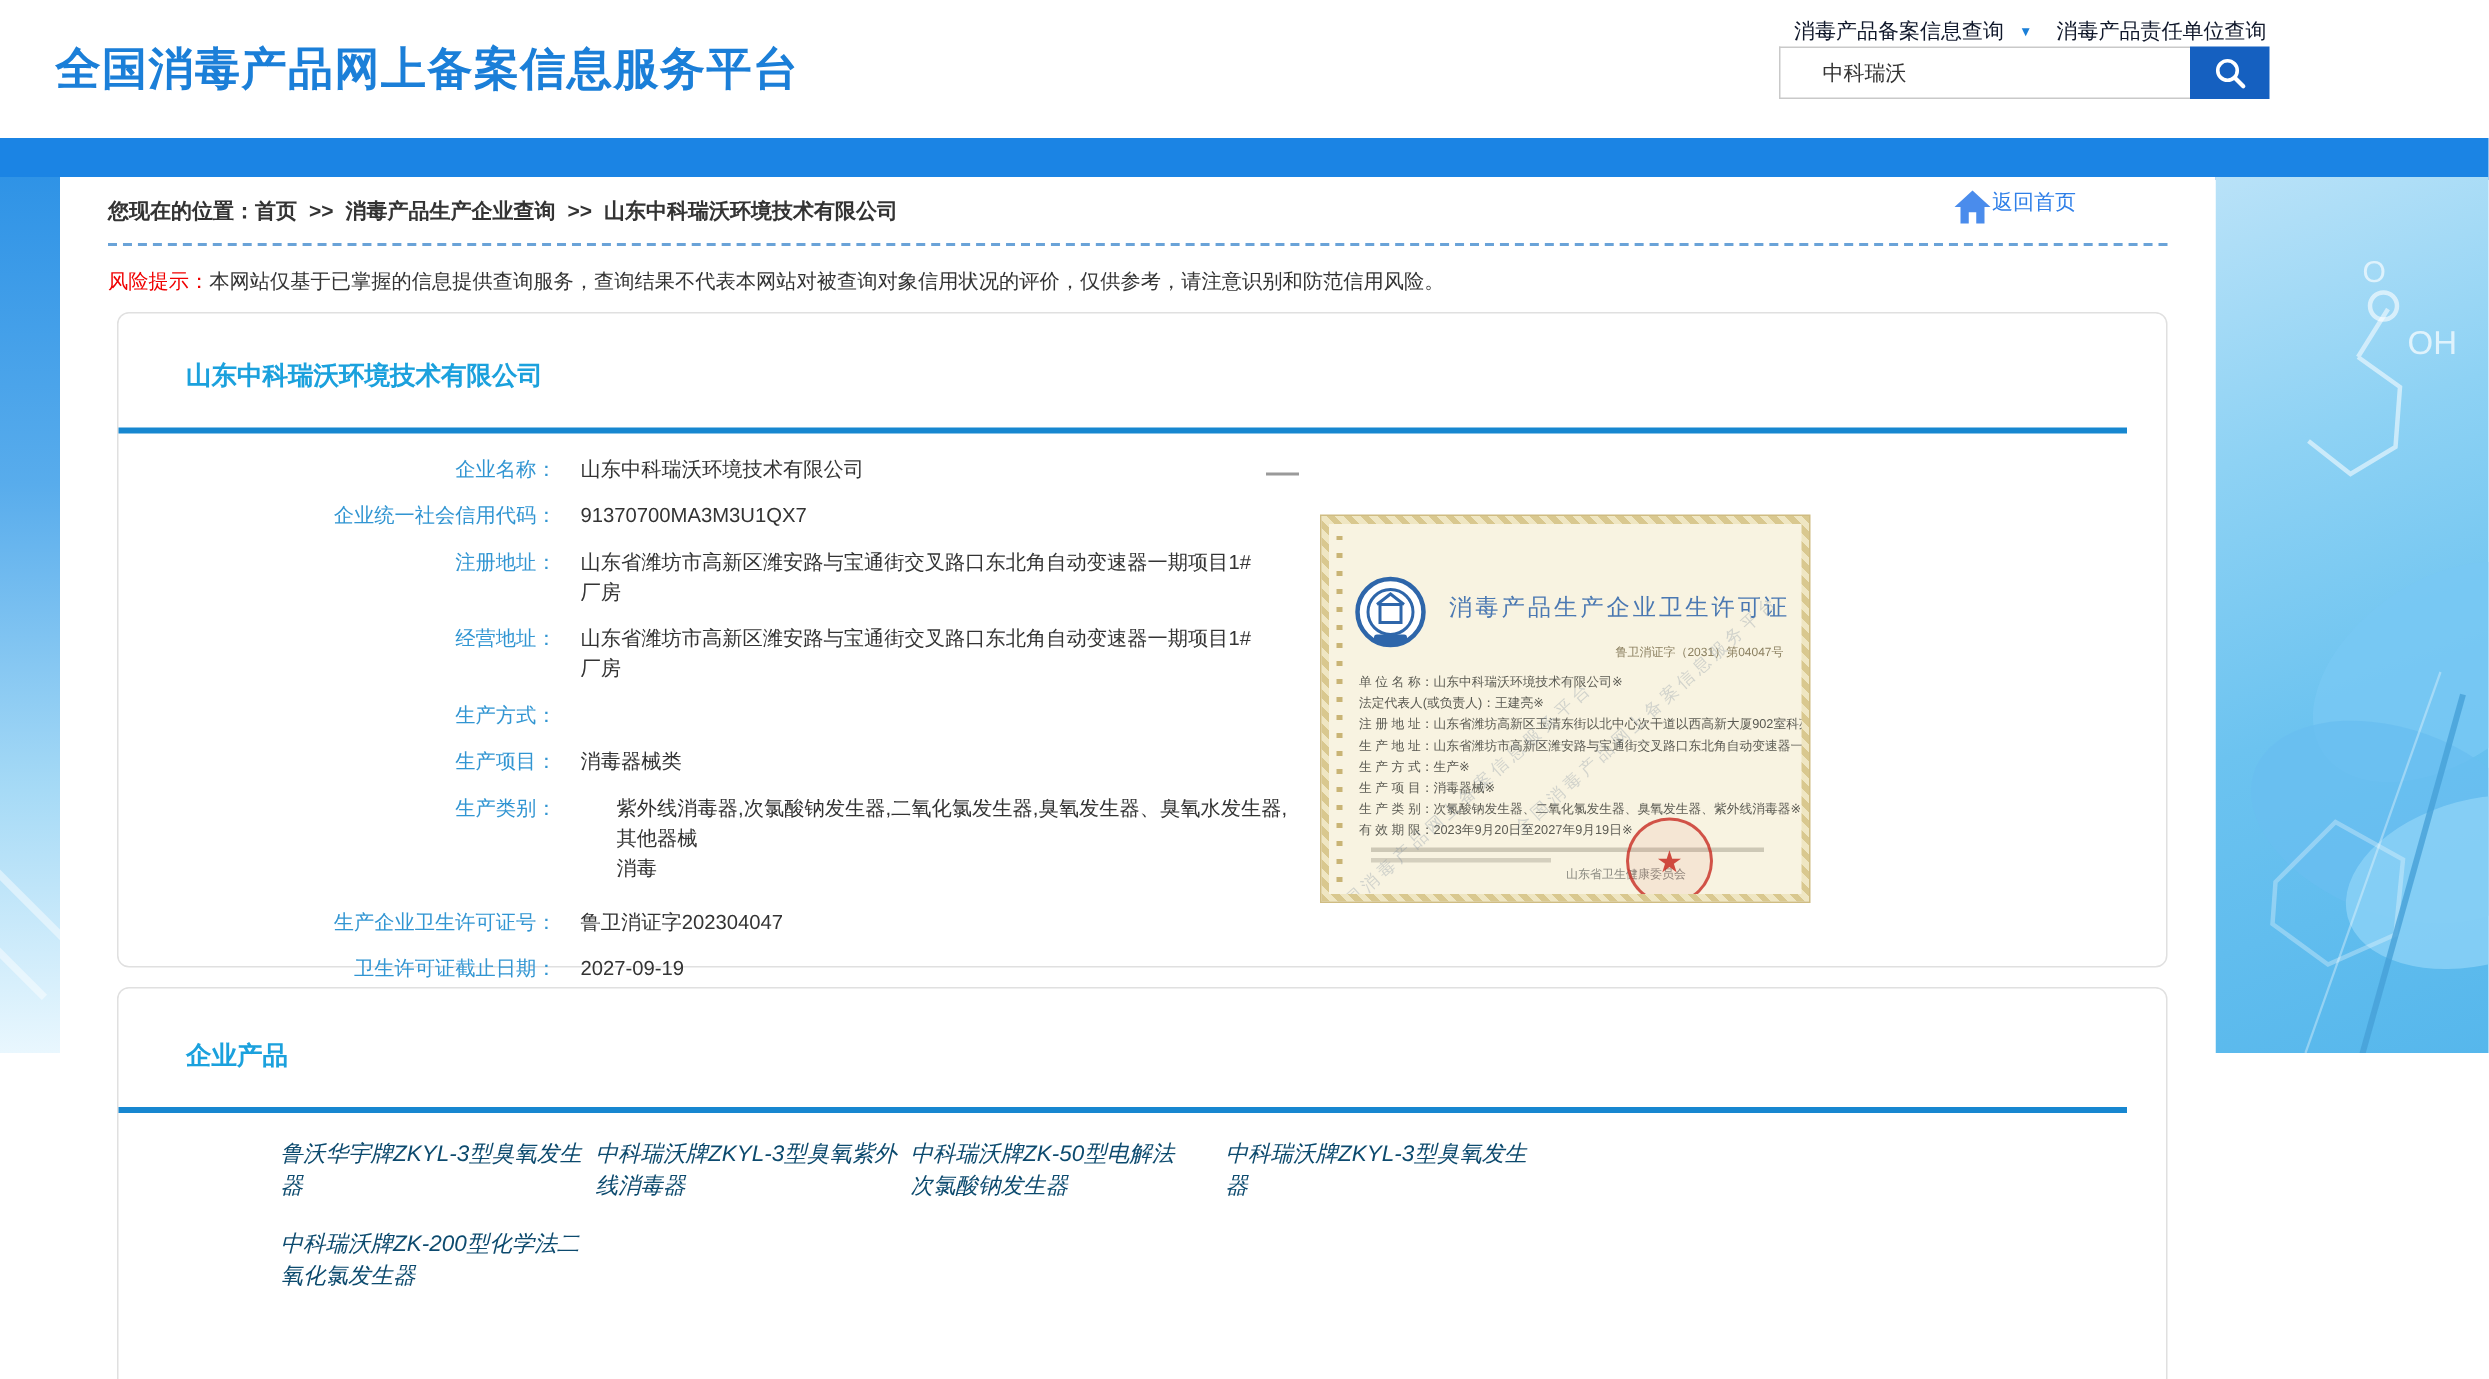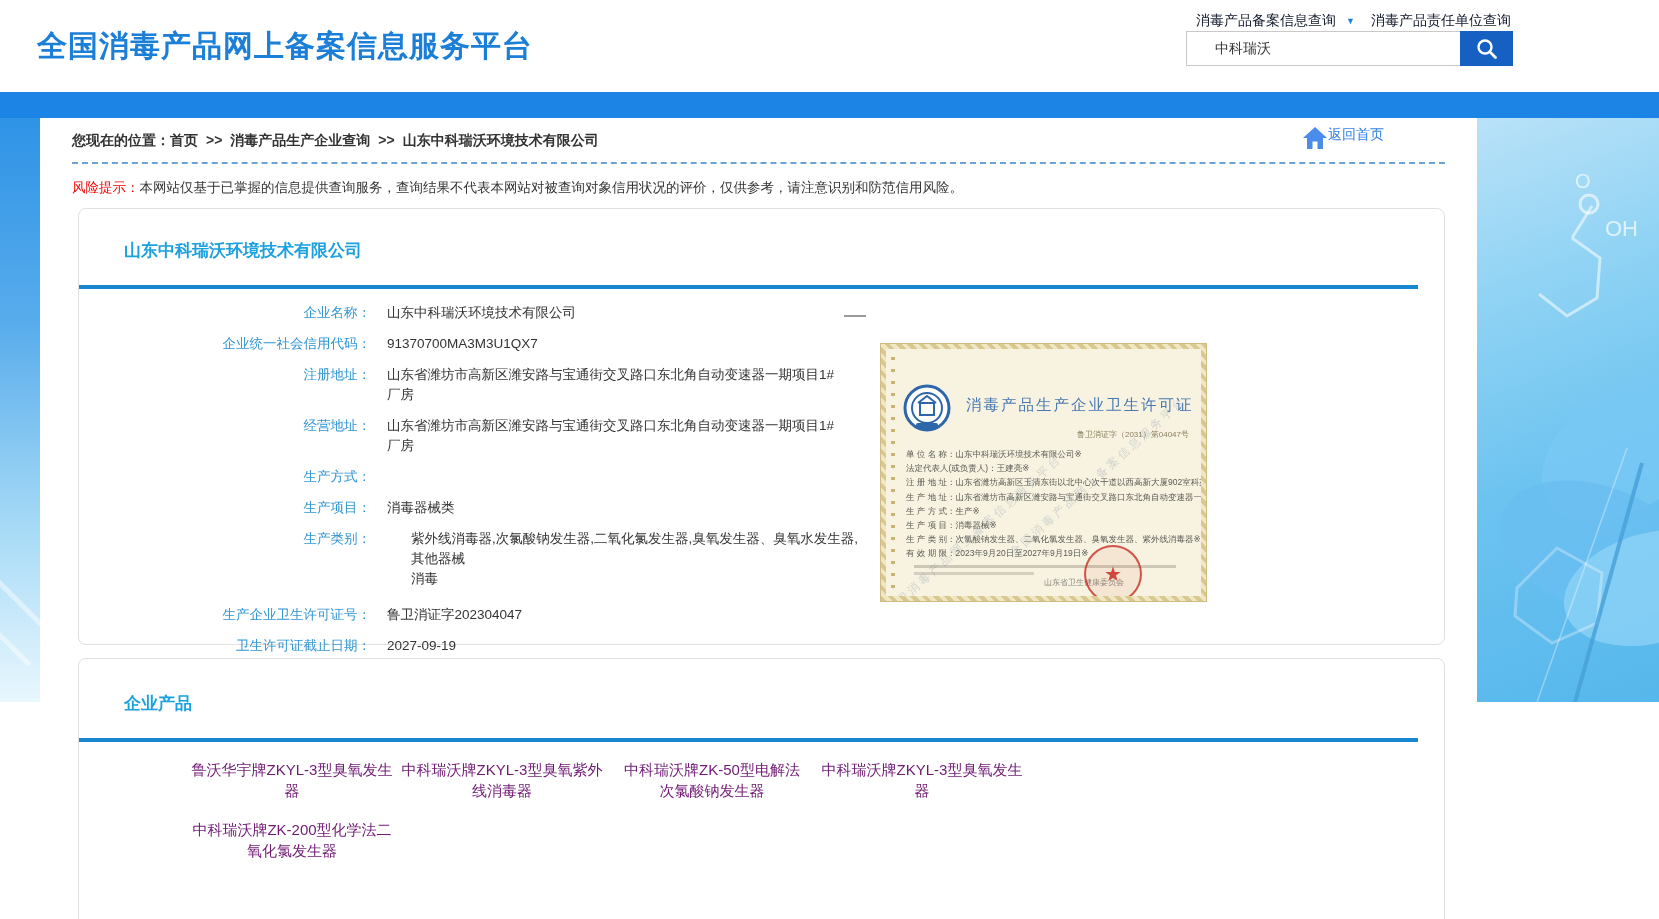--- a/index.html
+++ b/index.html
@@ -76,22 +76,22 @@
   .cert-note2 { position:absolute; left:28px; top:223px; width:120px; height:3px; background:#d4cfbe; }
   .cert-issuer { position:absolute; left:158px; top:228px; font-size:8px; color:#8a8a80; white-space:nowrap; }
   .seal { position:absolute; left:198px; top:196px; width:58px; height:58px; border-radius:50%;
     border:2px solid rgba(200,45,35,.8); display:flex; align-items:center; justify-content:center;
     color:rgba(200,45,35,.85); font-size:20px; background:rgba(220,80,60,.08); }
   .wm { position:absolute; font-size:11.5px; color:rgba(110,130,150,.28); letter-spacing:3px;
     white-space:nowrap; transform:rotate(-42deg); }
 
   
   .products { position:absolute; left:108px; top:100px; width:842px; display:flex; flex-wrap:wrap; }
-  .product { width:210px; text-align:center; font-size:15px; line-height:21px; color:#701a75;
-    white-space:pre-line; margin-bottom:18px; cursor:pointer; text-decoration:none; display:block; }
+  .product { width:210px; text-align:left; font-size:15px; line-height:21px; color:#0c4a6e;
+    white-space:pre-line; margin-bottom:18px; cursor:pointer; text-decoration:none; display:block;font-style:italic; }
 </style>
 </head>
 <body>
 
 <div class="top-band"></div>
 
 <div class="bg-left">
   <div class="chev" style="left:-22px; top:478px;"></div>
   <div class="chev" style="left:-34px; top:518px;"></div>
 </div>

